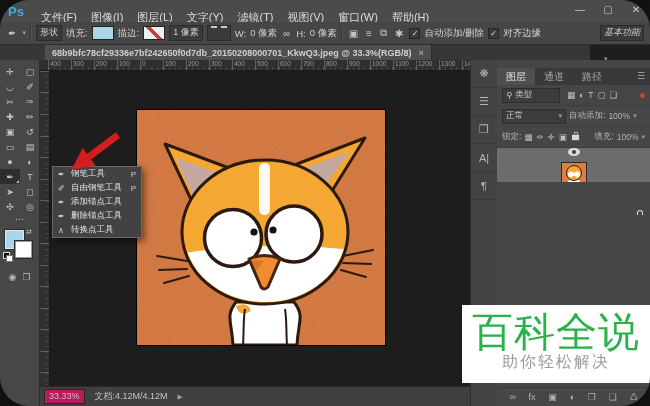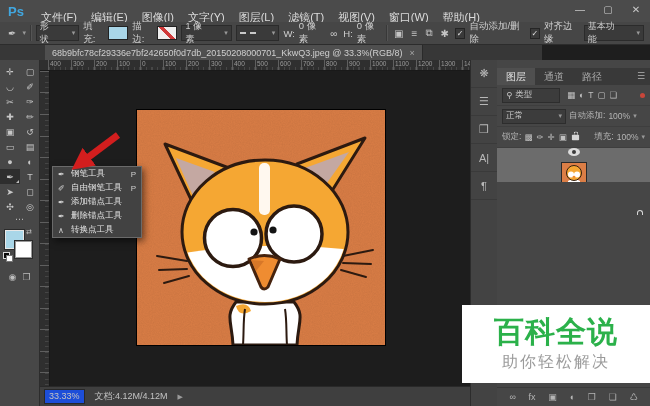--- a/index.html
+++ b/index.html
@@ -1,43 +1,43 @@
 <!DOCTYPE html>
 <html><head>
 <meta charset="utf-8">
 <style>
   html,body{margin:0;padding:0;background:#111;}
   .app{position:relative;width:650px;height:406px;background:#1e1e1e;overflow:hidden;
-       font-family:"Liberation Sans","DejaVu Sans",sans-serif;-webkit-font-smoothing:antialiased;}
+       font-family:"Liberation Sans","DejaVu Sans",sans-serif;border-radius:29px;-webkit-font-smoothing:antialiased;}
   
   .menubar{position:absolute;left:0;top:0;width:650px;height:22px;background:#4b4b4b;
            border-bottom:1px solid #2c2c2c;display:flex;align-items:center;}
   .ps-logo{color:#41a7e0;font-weight:bold;font-size:13px;margin:0 10px 0 8px;}
   .menu-item{font-size:11px;color:#dcdcdc;padding:0 7px;line-height:22px;cursor:default;margin-top:11px;}
   .win-controls{margin-left:auto;display:flex;height:22px;}
   .win-btn{width:28px;text-align:center;color:#c9c9c9;font-size:10px;line-height:20px;}
   
   .optionsbar{position:absolute;left:0;top:22px;width:650px;height:23px;background:#464646;
               border-bottom:1px solid #2c2c2c;display:flex;align-items:center;gap:4px;
               font-size:9.5px;color:#cfcfcf;padding:0 6px;box-sizing:border-box;}
   .opt-sep{width:1px;height:16px;background:#383838;border-right:1px solid #555;}
-  .dd{background:#3a3a3a;border:1px solid #2b2b2b;height:14px;display:inline-flex;align-items:center;
-      gap:16px;padding:0 3px;font-size:9px;color:#cfcfcf;}
+  .dd{background:#3a3a3a;border:1px solid #2b2b2b;height:14px;display:inline-flex;
+      gap:16px;padding:0 3px;font-size:9px;color:#cfcfcf;flex-direction:column;}
   .caret{font-size:7px;color:#999;}
   .swatch{width:20px;height:12px;border:1px solid #222;display:inline-block;}
   .swatch-none{width:20px;height:12px;border:1px solid #222;background:
        linear-gradient(45deg,transparent 42%,#d03a3a 42%,#d03a3a 58%,transparent 58%),#efefef;}
   .dashline{width:16px;border-top:2px dashed #c9c9c9;display:inline-block;}
   .opt-icon{font-size:10px;color:#c5c5c5;padding:0 2px;}
   .checkbox{width:9px;height:9px;background:#3a3a3a;border:1px solid #252525;color:#e0e0e0;
             font-size:8px;line-height:9px;text-align:center;display:inline-block;}
-  .workspace{margin-left:auto;}
-  
-  .tabbar{position:absolute;left:0;top:45px;width:542px;height:15px;background:#373737;
-          border-bottom:1px solid #2a2a2a;}
+  .workspace{margin-left:auto;font-style:italic;}
+  
+  .tabbar{position:absolute;left:0;top:45px;width:590px;height:15px;background:#373737;
+          border-bottom:1px solid #2a2a2a;font-weight:bold;}
   .doctab{position:absolute;left:45px;top:0;height:15px;background:#4f4f4f;border-right:1px solid #2a2a2a;
           display:flex;align-items:center;padding:0 7px;font-size:9px;color:#cfcfcf;white-space:nowrap;}
   .doctab .close{margin-left:7px;color:#a5a5a5;font-size:9px;}
   
   .toolbox{position:absolute;left:0;top:60px;width:40px;height:346px;background:#474747;
            border-right:1px solid #2c2c2c;box-sizing:border-box;}
   .tool-grid{display:grid;grid-template-columns:20px 20px;padding-top:4px;}
   .tool{height:15px;display:flex;align-items:center;justify-content:center;font-size:9px;color:#c7c7c7;}
   .tool.sel{background:#2e2e2e;position:relative;}
   .tool.sel::after{content:"";position:absolute;right:1px;bottom:1px;border-left:3px solid transparent;
@@ -103,40 +103,39 @@
   .lockicon::before{content:"";position:absolute;left:1.5px;top:-4px;width:4px;height:4px;
                     border:1.5px solid #d6d6d6;border-bottom:none;border-radius:3px 3px 0 0;}
   .layer-lock{margin-left:auto;}
   .layers-empty{flex:1;background:#464646;}
   .layers-bottom{height:18px;border-top:1px solid #393939;display:flex;align-items:center;
                  justify-content:space-around;padding:0 6px;font-size:9px;color:#b5b5b5;}
   
   .statusbar{position:absolute;left:40px;top:386px;width:430px;height:20px;background:#3f3f3f;
              border-top:1px solid #292929;display:flex;align-items:center;gap:10px;padding:0 4px;
              font-size:9px;color:#c3c3c3;box-sizing:border-box;}
-  .zoombox{background:#1d4ed8;border:1px solid #282828;padding:0 4px;height:13px;line-height:13px;}
+  .zoombox{background:#be185d;border:1px solid #282828;padding:0 4px;height:13px;line-height:13px;}
   .status-arrow{font-size:7px;color:#9a9a9a;}
   
   .watermark{position:absolute;left:462px;top:305px;width:188px;height:78px;background:#ffffff;z-index:50;
              display:flex;flex-direction:column;align-items:center;justify-content:center;gap:3px;}
-  .wm-title{font-size:30px;font-weight:bold;color:#2bb14a;letter-spacing:1px;line-height:34px;}
+  .wm-title{font-size:41px;font-weight:normal;color:#2bb14a;letter-spacing:1px;line-height:34px;}
   .wm-sub{font-size:16px;color:#9b9b9b;letter-spacing:2px;}
 </style>
 </head>
 <body>
 
 <div class="app">
 
   <div class="menubar">
     <span class="ps-logo">Ps</span>
     <span class="menu-item">文件(F)</span>
-    <span class="menu-item">编辑(E)</span>
     <span class="menu-item">图像(I)</span>
+    <span class="menu-item">图层(L)</span>
     <span class="menu-item">文字(Y)</span>
-    <span class="menu-item">图层(L)</span>
     <span class="menu-item">滤镜(T)</span>
     <span class="menu-item">视图(V)</span>
     <span class="menu-item">窗口(W)</span>
     <span class="menu-item">帮助(H)</span>
     <span class="win-controls">
       <span class="win-btn">—</span>
       <span class="win-btn">▢</span>
       <span class="win-btn">✕</span>
     </span>
   </div>

